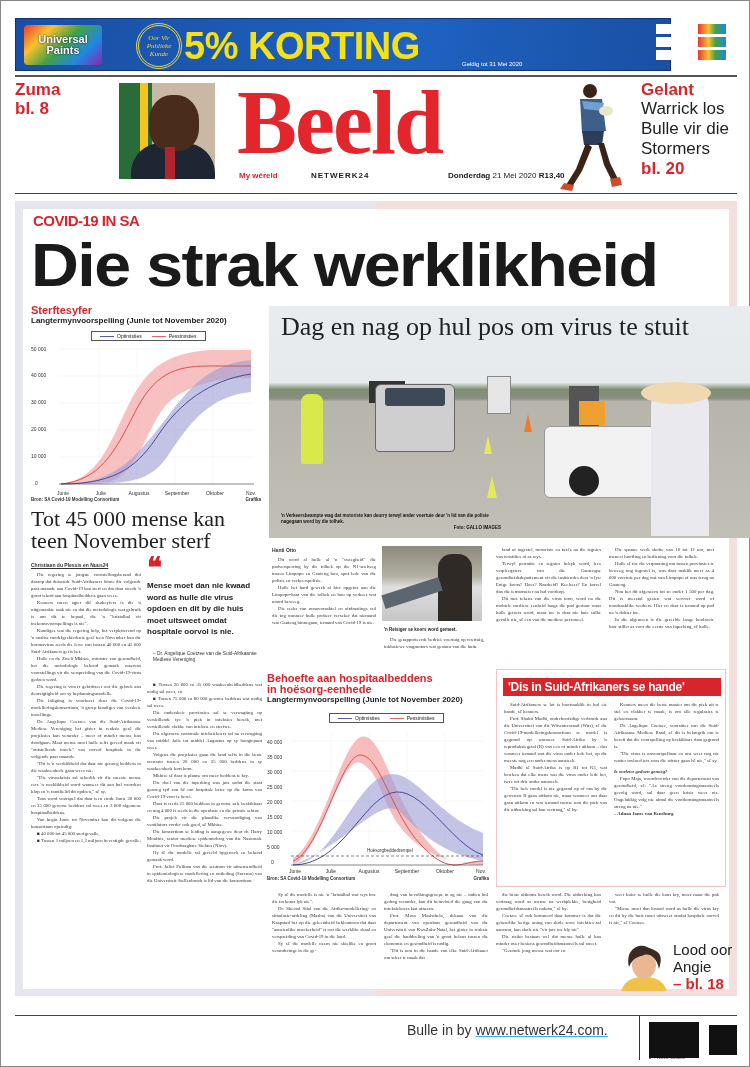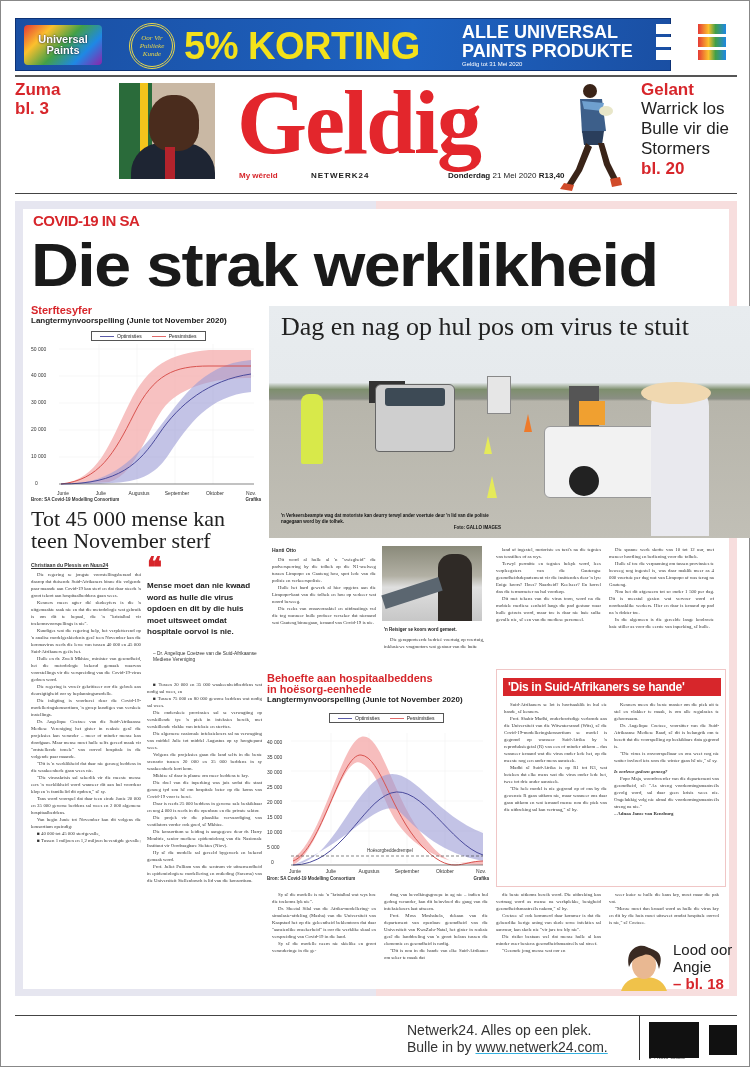--- a/index.html
+++ b/index.html
@@ -3,21 +3,21 @@
 <meta charset="utf-8">
 <style>
 *{box-sizing:border-box;margin:0;padding:0}
 html,body{width:750px;height:1067px;background:#fff;overflow:hidden}
 body{position:relative;font-family:"Liberation Serif",serif;color:#222}
 .abs{position:absolute}
 .page{position:absolute;left:0;top:0;width:750px;height:1067px;border:1px solid #888;background:#fff}
 
 .ad{left:14px;top:17px;width:656px;height:53px;background:linear-gradient(100deg,#1a4fa3 0%,#1d5db8 45%,#1e63c2 60%,#1a4fa3 100%);border:1px solid #0d3275}
 .ad-logo{left:8px;top:6px;width:78px;height:40px;border-radius:4px;background:linear-gradient(135deg,#e53935,#fbc02d,#43a047,#1e88e5,#8e24aa);display:flex;align-items:center;justify-content:center;font:bold 11px "Liberation Sans",sans-serif;color:#fff;text-shadow:0 0 2px #003;text-align:center;line-height:11px}
-.ad-seal{left:113px;top:4px;width:46px;height:46px;border-radius:50%;border:3px double #e8d84a;color:#e8d84a;font:italic 7px "Liberation Serif",serif;display:flex;align-items:center;justify-content:center;text-align:center;line-height:8px}
+.ad-seal{left:120px;top:4px;width:46px;height:46px;border-radius:50%;border:3px double #e8d84a;color:#e8d84a;font:italic 7px "Liberation Serif",serif;display:flex;align-items:center;justify-content:center;text-align:center;line-height:8px}
 .ad-big{left:168px;top:5px;font:bold 38px/44px "Liberation Sans",sans-serif;color:#f4e11a;letter-spacing:-0.5px}
 .ad-right{left:446px;top:4px;font:bold 18px/19px "Liberation Sans",sans-serif;color:#fff}
 .ad-valid{left:446px;top:42px;font:6px "Liberation Sans",sans-serif;color:#fff}
 .ad-badges{left:640px;top:5px;width:70px}
 .ad-badge{height:10px;margin-bottom:3px;background:linear-gradient(90deg,#fff 0%,#fff 60%,#e53935 60%,#fbc02d 75%,#43a047 85%,#1e88e5 100%)}
 .rule1{left:14px;top:74px;width:722px;height:2px;background:#555}
 
 .teaser-l{left:14px;top:80px;width:90px}
 .teaser-kicker{font:bold 17px/18px "Liberation Sans",sans-serif;color:#d7262b}
 .teaser-text{font:17px/20px "Liberation Sans",sans-serif;color:#222}
@@ -80,44 +80,40 @@
 </style>
 </head>
 <body>
 
 <div class="page">
 
   <div class="abs ad">
     <div class="abs ad-logo">Universal Paints</div>
     <div class="abs ad-seal">Oor Vir Puhlieke Kunde</div>
     <div class="abs ad-big">5% KORTING</div>
-    <div class="abs ad-right">
-      <div>ALLE UNIVERSAL</div>
-      <div>PAINTS PRODUKTE</div>
-    </div>
     <div class="abs ad-valid">Geldig tot 31 Mei 2020</div>
     <div class="abs ad-badges">
       <div class="ad-badge"></div>
       <div class="ad-badge"></div>
       <div class="ad-badge"></div>
     </div>
   </div>
   <div class="abs rule1"></div>
 
   <div class="abs teaser-l">
     <div class="teaser-kicker">Zuma</div>
-    <div class="teaser-page">bl. 3</div>
+    <div class="teaser-page">bl. 8</div>
   </div>
   <div class="abs zuma-photo">
     <div class="abs zuma-suit"></div>
     <div class="abs zuma-face"></div>
     <div class="abs zuma-tie"></div>
   </div>
 
-  <div class="abs brand">Geldig</div>
+  <div class="abs brand">Beeld</div>
   <div class="abs brand-sub">My wêreld</div>
   <div class="abs brand-net">NETWERK24</div>
   <div class="abs brand-date">
     <b>Donderdag</b>
     <span>21 Mei 2020</span>
     <b>R13,40</b>
   </div>
 
   <svg class="abs player" viewBox="0 0 80 112">
     <circle cx="44" cy="10" r="7" fill="#3a2418"></circle>
@@ -369,20 +365,19 @@
     <path d="M10 24 C6 6,20 0,28 4 S46 8,40 26 C38 14,30 10,25 12 S14 14,10 24 Z" fill="#3a2a22"></path>
   </svg>
   <div class="abs angie" style="left:672px;top:940px">
     <div>Lood oor</div>
     <div>Angie</div>
     <b>– bl. 18</b>
   </div>
 
   <div class="abs frule"></div>
   <div class="abs ftext">
-    <div>Netwerk24. Alles op een plek.</div>
     <div><span>Bulle in by </span><span class="u">www.netwerk24.com.</span></div>
   </div>
   <div class="abs fsep"></div>
   <div class="abs barcode1"></div>
   <div class="abs barcode2"></div>
   <div class="abs bc-num">9 771025 660008</div>
 </div>
 
 </body></html>

